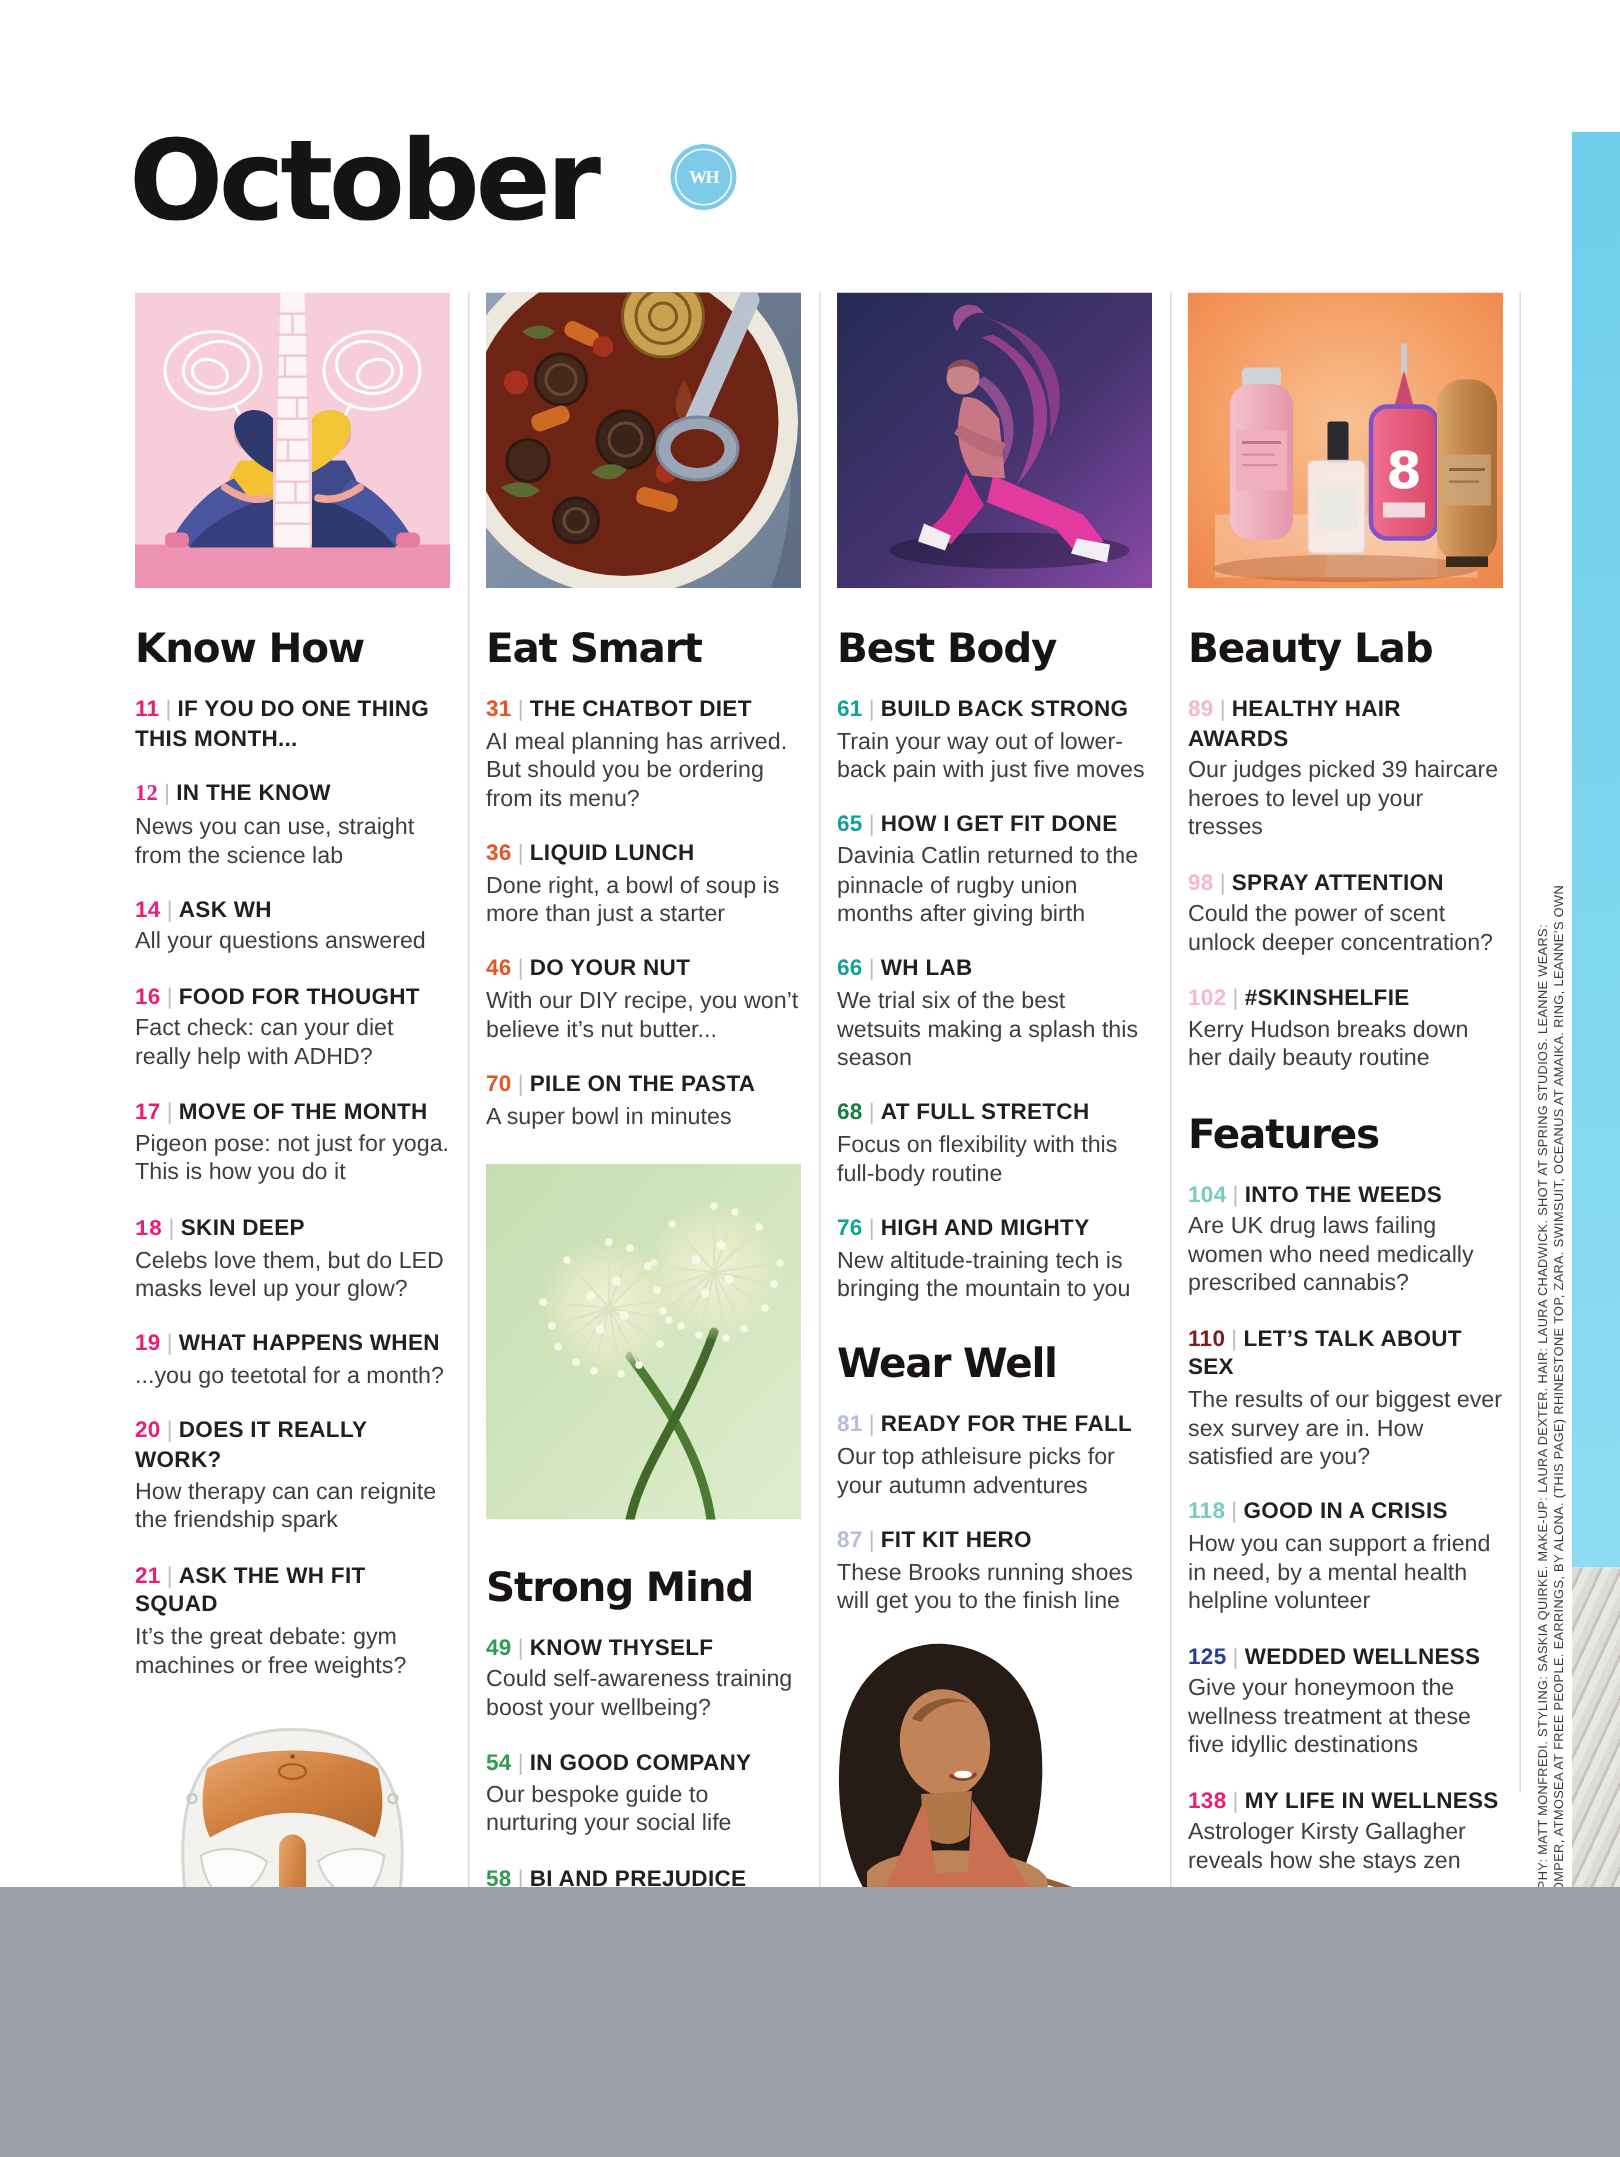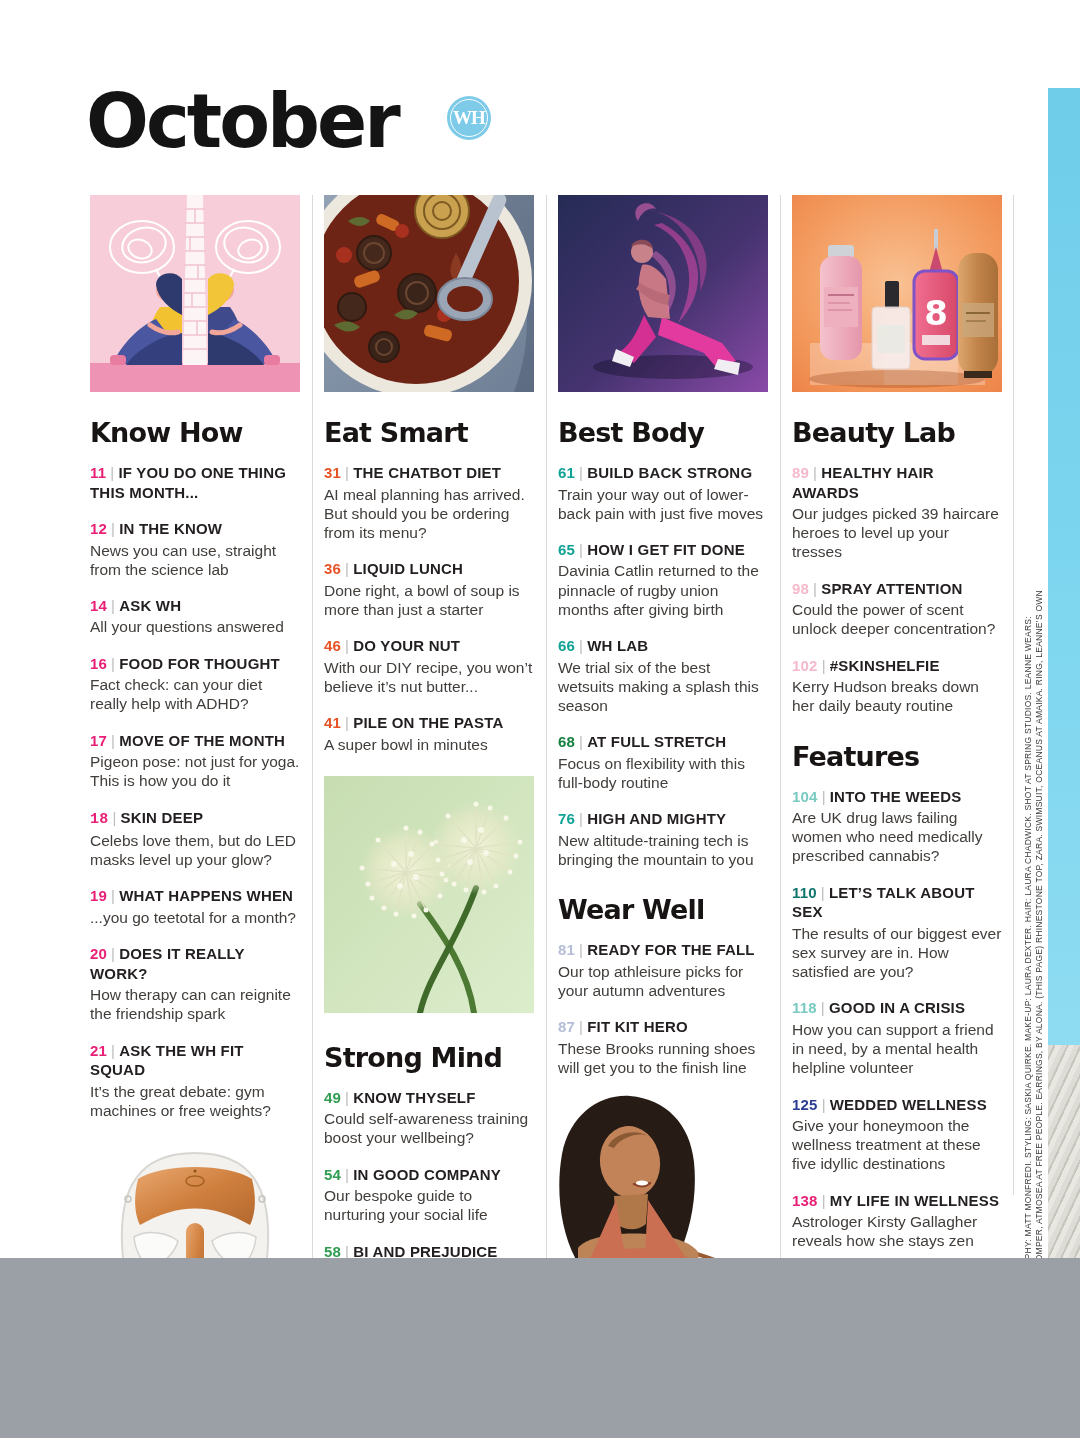--- a/index.html
+++ b/index.html
@@ -16,21 +16,21 @@
   }
   .wh-logo{
     position:absolute;left:447px;top:96px;width:44px;height:44px;border-radius:50%;
     display:flex;align-items:center;justify-content:center;
   }
   .wh-logo::after{
     content:"";position:absolute;inset:3px;border:1.5px solid rgba(255,255,255,.95);
     border-radius:50%;
   }
   .wh-logo span{
-    font-family:"Liberation Serif",serif;font-weight:bold;font-size:19px;color:#fff;
+    font-family:"Liberation Serif",serif;font-weight:bold;font-size:12px;color:#fff;
     letter-spacing:-1px;
   }
   
   .col{position:absolute;top:195px;width:210px;}
   .col-1{left:90px;} .col-2{left:324px;} .col-3{left:558px;} .col-4{left:792px;}
   .divider{position:absolute;top:195px;width:1px;height:1163px;background:#dadada;}
   .div-1{left:312px;} .div-2{left:546px;} .div-3{left:780px;} .div-4{left:1013px;height:1000px;}
   .col-img{width:210px;display:block;}
   
   .section-heading{
@@ -133,21 +133,21 @@
         <path d="M150,130 C140,137 130,139 122,137" stroke="#f2a699" stroke-width="5" fill="none" stroke-linecap="round"></path>
         <rect x="174" y="160" width="16" height="10" rx="4" fill="#e87ba0"></rect>
       </g>
     </svg>
     <div>
         <div class="section-heading">Know How</div>
         <div class="entry">
           <div class="entry-head"><span style="color: rgb(232, 31, 118);">11</span><span class="pipe">|</span><span>IF YOU DO ONE THING THIS MONTH...</span></div>
         </div>
         <div class="entry">
-          <div class="entry-head"><span style="color: rgb(232, 31, 118);">12</span><span class="pipe">|</span><span>IN THE KNOW</span></div>
+          <div class="entry-head"><span style="color: rgb(232, 31, 118); font-family: Liberation Serif, serif;">12</span><span class="pipe">|</span><span>IN THE KNOW</span></div>
           <div class="entry-desc">News you can use, straight from the science lab</div>
         </div>
         <div class="entry">
           <div class="entry-head"><span style="color: rgb(232, 31, 118);">14</span><span class="pipe">|</span><span>ASK WH</span></div>
           <div class="entry-desc">All your questions answered</div>
         </div>
         <div class="entry">
           <div class="entry-head"><span style="color: rgb(232, 31, 118);">16</span><span class="pipe">|</span><span>FOOD FOR THOUGHT</span></div>
           <div class="entry-desc">Fact check: can your diet really help with ADHD?</div>
         </div>
@@ -247,21 +247,21 @@
         </div>
         <div class="entry">
           <div class="entry-head"><span style="color: rgb(230, 83, 37);">36</span><span class="pipe">|</span><span>LIQUID LUNCH</span></div>
           <div class="entry-desc">Done right, a bowl of soup is more than just a starter</div>
         </div>
         <div class="entry">
           <div class="entry-head"><span style="color: rgb(230, 83, 37);">46</span><span class="pipe">|</span><span>DO YOUR NUT</span></div>
           <div class="entry-desc">With our DIY recipe, you won’t believe it’s nut butter...</div>
         </div>
         <div class="entry">
-          <div class="entry-head"><span style="color: rgb(230, 83, 37);">41</span><span class="pipe">|</span><span>PILE ON THE PASTA</span></div>
+          <div class="entry-head"><span style="color: rgb(230, 83, 37);">70</span><span class="pipe">|</span><span>PILE ON THE PASTA</span></div>
           <div class="entry-desc">A super bowl in minutes</div>
         </div>
       </div>
     <div class="allium-wrap">
       <svg width="210" height="237" viewBox="0 0 210 237" role="img" aria-label="two allium flower heads on green backdrop">
         <defs>
           <linearGradient id="greenbg" x1="0" y1="0" x2="1" y2="1">
             <stop offset="0" stop-color="#c7ddb1"></stop>
               <stop offset="1" stop-color="#dcedcc"></stop>
           </linearGradient>
@@ -470,21 +470,21 @@
           <div class="entry-desc">Kerry Hudson breaks down her daily beauty routine</div>
         </div>
       </div>
     <div>
         <div class="section-heading">Features</div>
         <div class="entry">
           <div class="entry-head"><span style="color: rgb(121, 203, 193);">104</span><span class="pipe">|</span><span>INTO THE WEEDS</span></div>
           <div class="entry-desc">Are UK drug laws failing women who need medically prescribed cannabis?</div>
         </div>
         <div class="entry">
-          <div class="entry-head"><span style="color: #0f766e;">110</span><span class="pipe">|</span><span>LET’S TALK ABOUT SEX</span></div>
+          <div class="entry-head"><span style="color: #7f1d1d;">110</span><span class="pipe">|</span><span>LET’S TALK ABOUT SEX</span></div>
           <div class="entry-desc">The results of our biggest ever sex survey are in. How satisfied are you?</div>
         </div>
         <div class="entry">
           <div class="entry-head"><span style="color: rgb(121, 203, 193);">118</span><span class="pipe">|</span><span>GOOD IN A CRISIS</span></div>
           <div class="entry-desc">How you can support a friend in need, by a mental health helpline volunteer</div>
         </div>
         <div class="entry">
           <div class="entry-head"><span style="color: rgb(44, 62, 146);">125</span><span class="pipe">|</span><span>WEDDED WELLNESS</span></div>
           <div class="entry-desc">Give your honeymoon the wellness treatment at these five idyllic destinations</div>
         </div>

